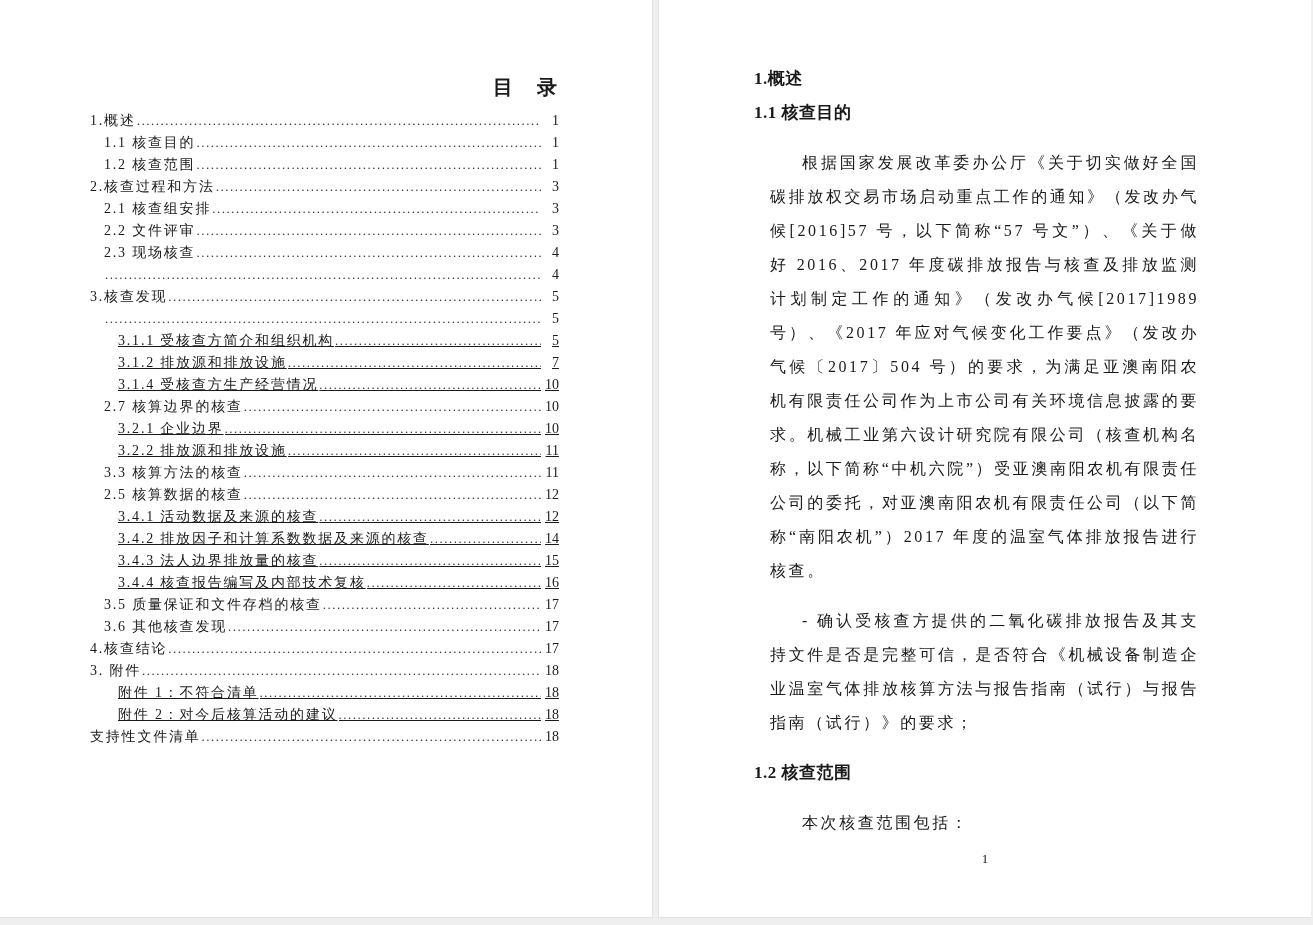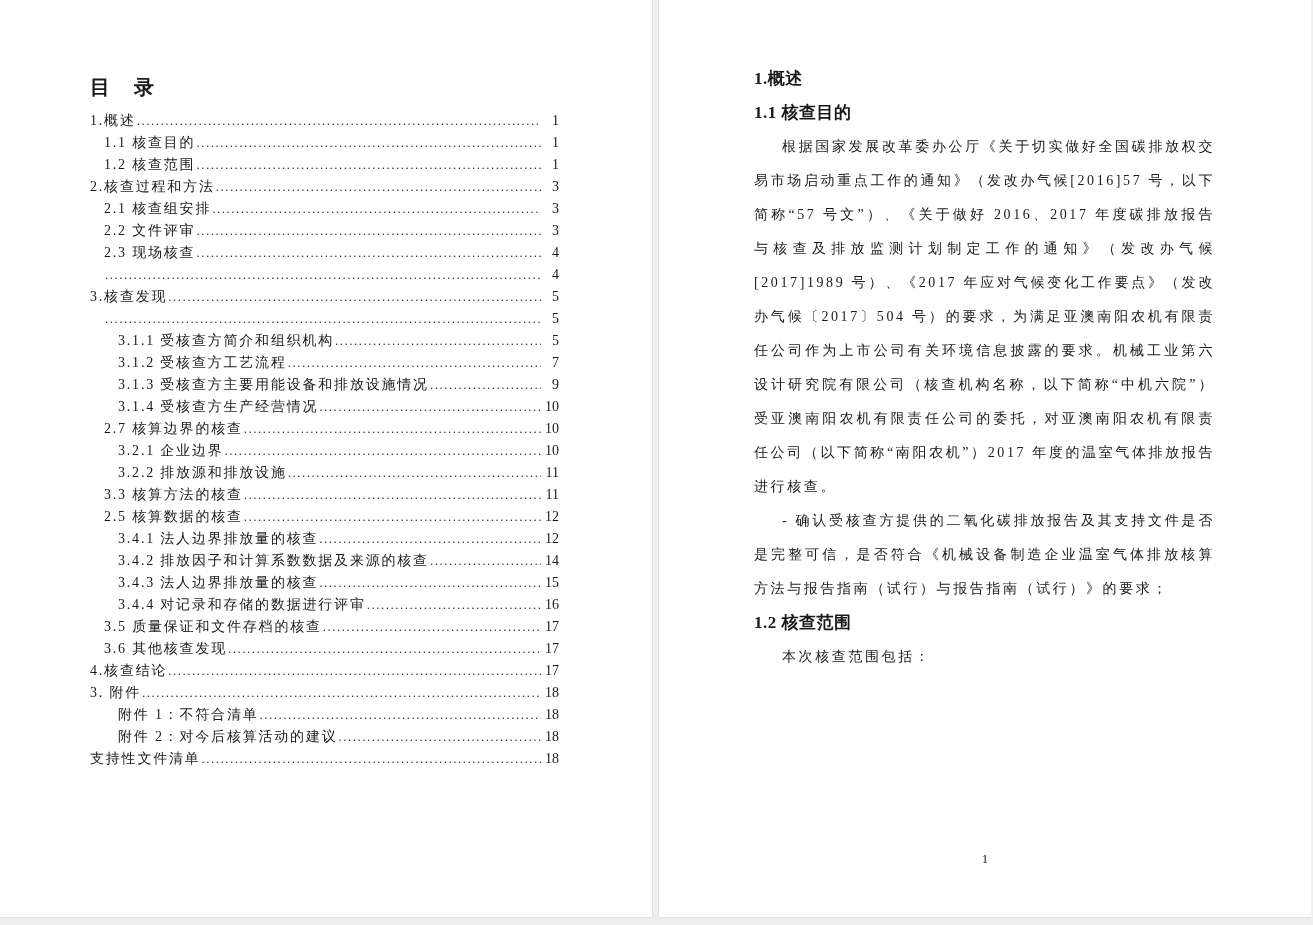--- a/index.html
+++ b/index.html
@@ -30,34 +30,34 @@
     overflow: hidden;
     position: relative;
   }
   .page-left  { border-left: none;  padding: 74px 93px 0 90px; }
   .page-right { border-right: none; padding: 62px 96px 0 95px; }
 
   
   .toc-title {
     font-size: 20px;
     font-weight: bold;
-    text-align: left;
+    text-align: right;
     margin: 0 0 10px 0;
     line-height: 26px;
     letter-spacing: 2px;
   }
   .toc-row {
     display: flex;
     align-items: baseline;
     line-height: 22px;
     font-size: 14px;
     white-space: nowrap;
   }
   .toc-row.level-1 { padding-left: 14px; }
-  .toc-row.level-2 { padding-left: 28px; }
+  .toc-row.level-2 { padding-left: 28px; text-decoration: underline; }
   .toc-label { letter-spacing: 1.8px; flex: none; }
   .toc-dots {
     flex: 1 1 auto;
     overflow: hidden;
     white-space: nowrap;
     margin: 0 2px 0 1px;
     color: #333;
   }
   .toc-dots::after {
     content: "..................................................................................................................................................................................";
@@ -68,23 +68,23 @@
 
   
   .sec-heading {
     font-size: 17px;
     font-weight: bold;
     margin: 0;
     line-height: 34px;
     letter-spacing: 0.5px;
   }
   .body-para {
-    font-size: 14px;
+    font-size: 16px;
     line-height: 34px;
-    margin: 0;
+    margin: 16px;
     text-align: justify;
     text-indent: 2em;
     letter-spacing: 2.6px;
   }
   .page-number {
     position: absolute;
     bottom: 50px;
     left: 0;
     right: 0;
     text-align: center;
@@ -160,30 +160,25 @@
           <span class="toc-page">5</span>
         </div>
 
         <div class="toc-row level-2">
           <span class="toc-label">3.1.1 受核查方简介和组织机构</span>
           <span class="toc-dots"></span>
           <span class="toc-page">5</span>
         </div>
 
         <div class="toc-row level-2">
-          <span class="toc-label">3.1.2 受核查方工艺流程</span>
+          <span class="toc-label">3.1.2 排放源和排放设施</span>
           <span class="toc-dots"></span>
           <span class="toc-page">7</span>
         </div>
 
-        <div class="toc-row level-2">
-          <span class="toc-label">3.1.3 受核查方主要用能设备和排放设施情况</span>
-          <span class="toc-dots"></span>
-          <span class="toc-page">9</span>
-        </div>
 
         <div class="toc-row level-2">
           <span class="toc-label">3.1.4 受核查方生产经营情况</span>
           <span class="toc-dots"></span>
           <span class="toc-page">10</span>
         </div>
 
         <div class="toc-row level-1">
           <span class="toc-label">2.7 核算边界的核查</span>
           <span class="toc-dots"></span>
@@ -208,39 +203,39 @@
           <span class="toc-page">11</span>
         </div>
 
         <div class="toc-row level-1">
           <span class="toc-label">2.5 核算数据的核查</span>
           <span class="toc-dots"></span>
           <span class="toc-page">12</span>
         </div>
 
         <div class="toc-row level-2">
-          <span class="toc-label">3.4.1 法人边界排放量的核查</span>
+          <span class="toc-label">3.4.1 活动数据及来源的核查</span>
           <span class="toc-dots"></span>
           <span class="toc-page">12</span>
         </div>
 
         <div class="toc-row level-2">
           <span class="toc-label">3.4.2 排放因子和计算系数数据及来源的核查</span>
           <span class="toc-dots"></span>
           <span class="toc-page">14</span>
         </div>
 
         <div class="toc-row level-2">
           <span class="toc-label">3.4.3 法人边界排放量的核查</span>
           <span class="toc-dots"></span>
           <span class="toc-page">15</span>
         </div>
 
         <div class="toc-row level-2">
-          <span class="toc-label">3.4.4 对记录和存储的数据进行评审</span>
+          <span class="toc-label">3.4.4 核查报告编写及内部技术复核</span>
           <span class="toc-dots"></span>
           <span class="toc-page">16</span>
         </div>
 
         <div class="toc-row level-1">
           <span class="toc-label">3.5 质量保证和文件存档的核查</span>
           <span class="toc-dots"></span>
           <span class="toc-page">17</span>
         </div>
 

